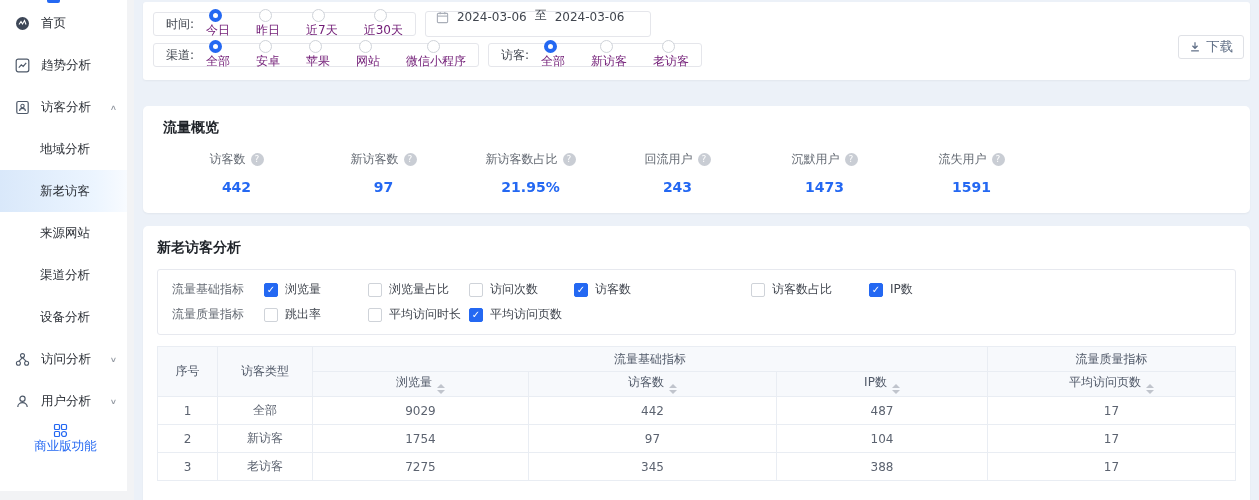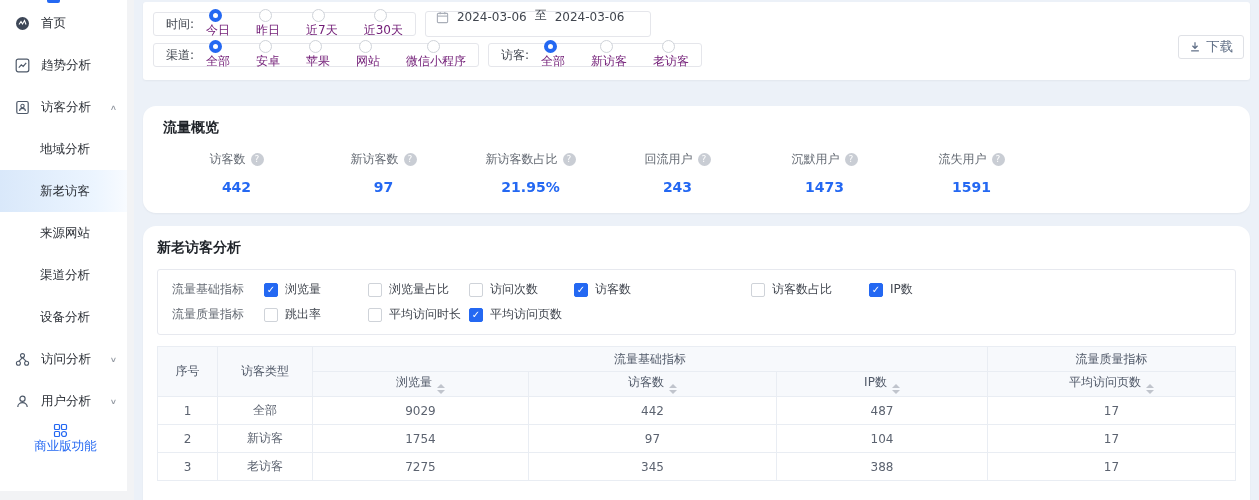--- a/index.html
+++ b/index.html
@@ -17,21 +17,21 @@
   .side-item .ic { width:16px; height:16px; margin-right:11px; display:flex; align-items:center; justify-content:center; flex-shrink:0; }
   .side-item.sub { padding-left:40px; }
   .side-item.active { background:linear-gradient(90deg,#d9e8fa 0%,#ecf5ff 75%,#f8fbff 100%); }
   .side-item.highlight { color:#2468f2;flex-direction:column; }
   .chev { margin-left:auto; color:#8f959e; font-size:10px; transform:scale(1,.75); }
   .side-scroll { width:7px; background:#f2f3f5; flex-shrink:0; }
   .side-bottom { position:absolute; bottom:0; left:0; width:127px; height:9px; background:#f2f3f5; }
 
   
   .content { flex:1; background:#ecf1f8; padding:2px 9px 0 9px; position:relative; overflow:hidden; }
-  .card { background:#fff; border-radius:13px; box-shadow:0 1px 2px rgba(31,35,41,.05); }
+  .card { background:#fff; border-radius:5px; box-shadow:0 1px 2px rgba(31,35,41,.05); }
 
   
   .filter-card { padding:7px 10px; position:relative; margin-bottom:26px; border-radius:3px; }
   .f-row { display:flex; align-items:center; margin:2px 0 6px 0; }
   .f-row:last-child { margin-bottom:2px; }
   .group-box { display:inline-flex; align-items:center; height:24px; border:1px solid #e5e6eb; border-radius:3px; padding:0 12px; margin-right:9px; }
   .group-box .g-label { color:#41464f; margin-right:12px; }
   .g-opt { display:inline-flex; align-items:center; margin-right:26px; color:#701a75; cursor:pointer; white-space:nowrap;flex-direction:column; }
   .g-opt:last-child { margin-right:0; }
   .radio { width:13px; height:13px; border-radius:50%; border:1px solid #cfd3d9; background:#fff; display:inline-block; margin-right:6px; flex-shrink:0; }

